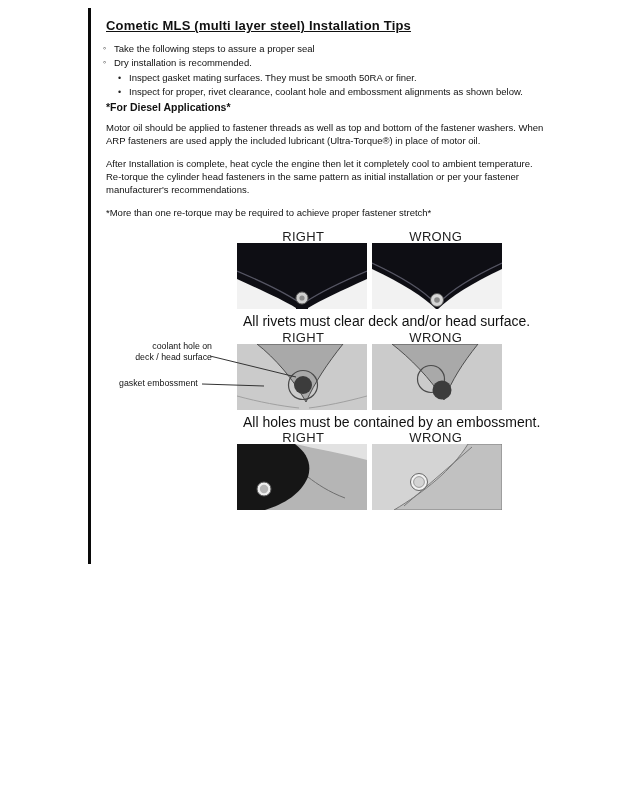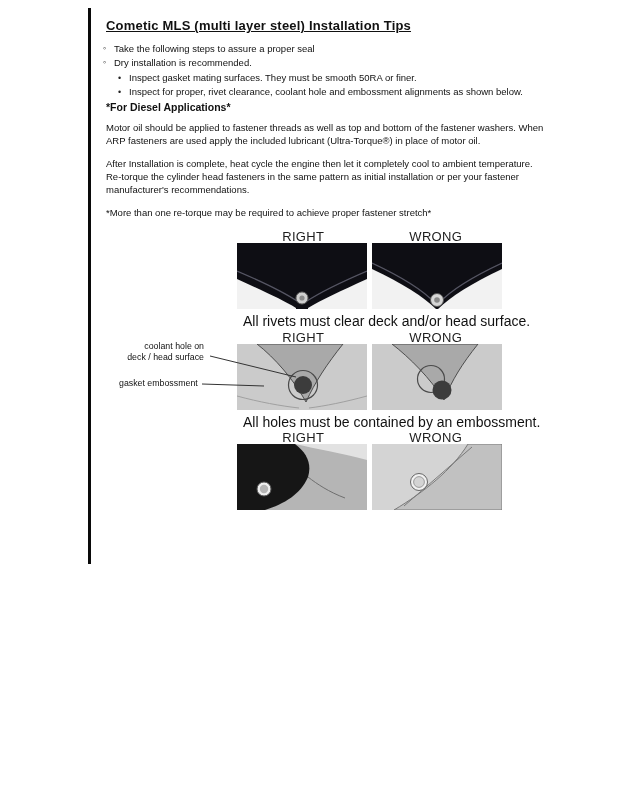--- a/index.html
+++ b/index.html
@@ -32,21 +32,21 @@
   .diag-labels { position:absolute; left:237px; width:265px; display:flex; }
   .diag-labels span { flex:1; text-align:center; font-size:13px; color:#1c1c1c; letter-spacing:0.3px; }
   .fig { position:absolute; width:130px; height:66px; }
   .fig svg { display:block; width:130px; height:66px; }
   .caption { position:absolute; left:243px; font-size:14px; line-height:1.25; white-space:pre-line; }
 
   #labels-1 { top:229px; } #fig-1a { left:237px; top:243px; } #fig-1b { left:372px; top:243px; } #cap-1 { top:313px; }
   #labels-2 { top:330px; } #fig-2a { left:237px; top:344px; } #fig-2b { left:372px; top:344px; } #cap-2 { top:414px; }
   #labels-3 { top:430px; } #fig-3a { left:237px; top:444px; } #fig-3b { left:372px; top:444px; } #cap-3 { top:514px; }
 
-  .ann1 { position:absolute; left:116px; top:341px; width:88px; font-size:8.8px; line-height:1.3; text-align:right; white-space:pre-line; }
+  .ann1 { position:absolute; left:124px; top:341px; width:88px; font-size:8.8px; line-height:1.3; text-align:right; white-space:pre-line; }
   .ann2 { position:absolute; left:119px; top:378px; font-size:8.8px; }
   .ann-lines { position:absolute; left:196px; top:346px; width:110px; height:48px; }
 
   .disclaimer { position:absolute; left:104px; top:574px; width:489px; }
   .disclaimer h3 { font-size:6.5px; font-weight:bold; margin-bottom:5px; }
   .disclaimer p  { font-size:6px; line-height:1.17; margin-bottom:4.5px; color:#1a1a1a; }
   .disclaimer p.tight { margin-bottom:1.5px; }
 
   .footer { position:absolute; left:386px; top:760px; font-size:16px; letter-spacing:0.4px; color:#111; }
 </style>

